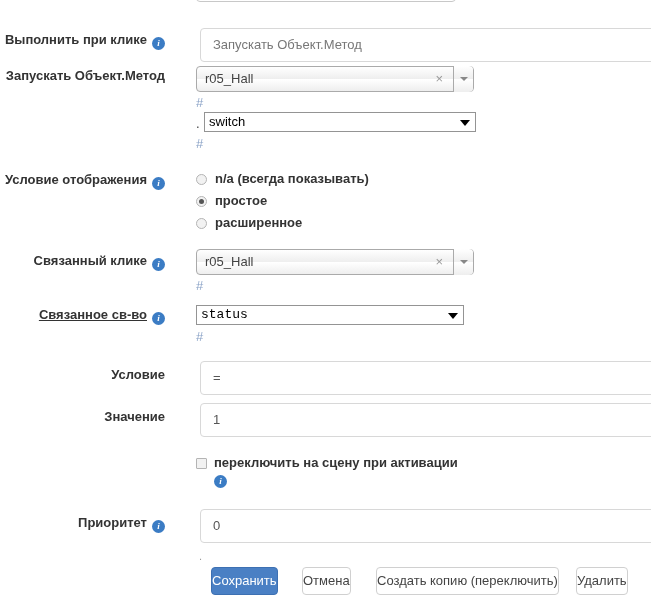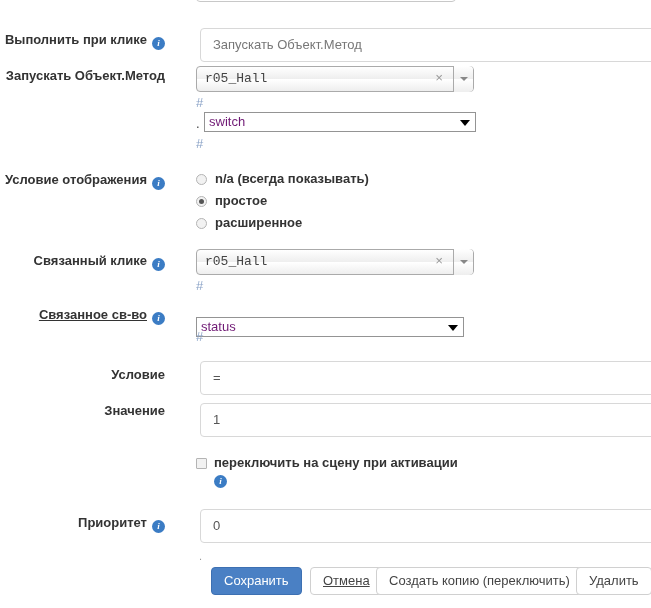--- a/index.html
+++ b/index.html
@@ -75,21 +75,20 @@
 
   
   .select2 {
     position: absolute;
     height: 26px;
     width: 278px;
     border: 1px solid #aaaaaa;
     border-radius: 4px;
     background-image: linear-gradient(to bottom, #ffffff 0%, #eeeeee 50%, #ffffff 52%, #eeeeee 100%);
     background-color: #ffffff;
-    font-family: Liberation Mono, monospace;
   }
   .select2 .s2-text {
     position: absolute;
     left: 8px; top: 0;
     line-height: 24px;
     font-size: 13px;
     color: #444444;
     white-space: nowrap;
   }
   .select2 .s2-clear {
@@ -124,21 +123,21 @@
     background: #ffffff;
     border: 1px solid #949494;
     font-size: 13px;
     color: #000000;
   }
   .nsel .ns-text {
     position: absolute;
     left: 4px; top: 0;
     line-height: 18px;
     font-size: 13px;
-    color: #701a75;
+    color: #000000;
     white-space: nowrap;
   }
   .nsel .ns-arrow {
     position: absolute;
     right: 5px; top: 50%;
     margin-top: -2px;
     width: 0; height: 0;
     border-left: 5px solid transparent;
     border-right: 5px solid transparent;
     border-top: 6px solid #000000;
@@ -205,21 +204,21 @@
   }
 
   
   .btn {
     position: absolute;
     height: 28px;
     border-radius: 4px;
     font-size: 13px;
     line-height: 26px;
     text-align: right;
-    padding: 0 12px;
+    padding: 0 0;
     white-space: nowrap;
     font-family: "Liberation Sans", sans-serif;
   }
   .btn.primary {
     background: #4a80c4;
     border: 1px solid #3d70b2;
     color: #ffffff;
   }
   .btn.default {
     background: #ffffff;
@@ -294,38 +293,38 @@
       <span class="s2-clear">×</span>
       <span class="s2-arrow"></span>
     </div>
     <div class="hashlink" style="left:196px; top:30px;">#</div>
   </div>
 
   <div class="row" style="top:305px;">
     <div class="label" style="top:2px;text-decoration:underline;">
       <span>Связанное св-во</span><span class="info-icon">i</span>
     </div>
-    <div class="nsel" style="left:196px; top:12px; width:268px;">
+    <div class="nsel" style="left:196px; top:0; width:268px;font-family:Liberation Mono, monospace;">
       <span class="ns-text">status</span>
       <span class="ns-arrow"></span>
     </div>
     <div class="hashlink" style="left:196px; top:25px;">#</div>
   </div>
 
   <div class="row" style="top:361px;">
     <div class="label" style="top:6px;">
       <span>Условие</span>
     </div>
     <div class="text-input" style="left:200px; top:0; width:470px;">
       <span>=</span>
     </div>
   </div>
 
   <div class="row" style="top:403px;">
-    <div class="label" style="top:0;text-align:right;">
+    <div class="label" style="top:6px;text-align:right;">
       <span>Значение</span>
     </div>
     <div class="text-input" style="left:200px; top:0; width:470px;">
       <span>1</span>
     </div>
   </div>
 
   <div class="row" style="top:455px;">
     <span class="cbox" style="left:196px; top:3px;"></span>
     <span class="cbox-label" style="left:214px; top:0;">переключить на сцену при активации</span>
@@ -338,18 +337,18 @@
     </div>
     <div class="text-input" style="left:200px; top:0; width:470px;">
       <span>0</span>
     </div>
   </div>
 
   <div class="tiny-dot" style="left:199px; top:551px;">.</div>
 
   <div class="row" style="top:567px;">
     <div class="btn primary" style="left:211px; top:0;">Сохранить</div>
-    <div class="btn default" style="left:310px; top:0;text-decoration:underline;">Отмена</div>
+    <div class="btn default" style="left:302px; top:0;">Отмена</div>
     <div class="btn default" style="left:376px; top:0;">Создать копию (переключить)</div>
     <div class="btn default" style="left:576px; top:0;">Удалить</div>
   </div>
 
 </div>
 
 </body></html>

